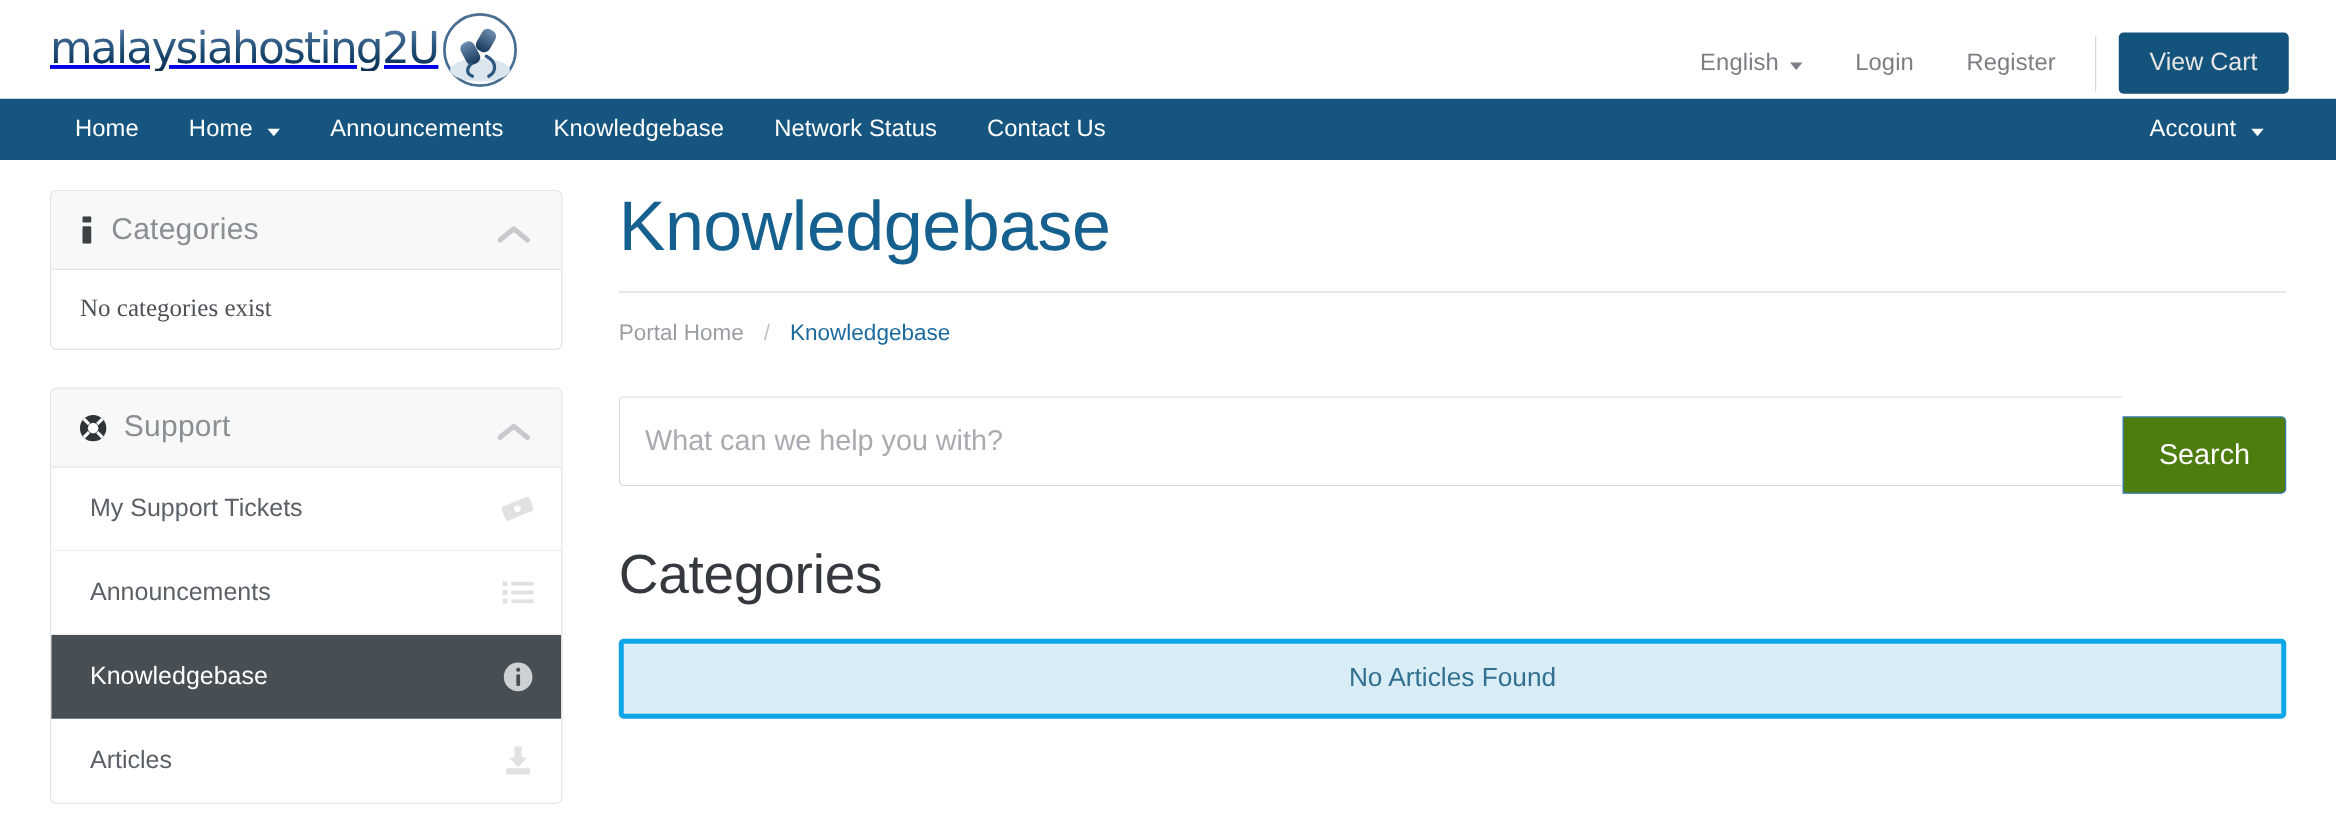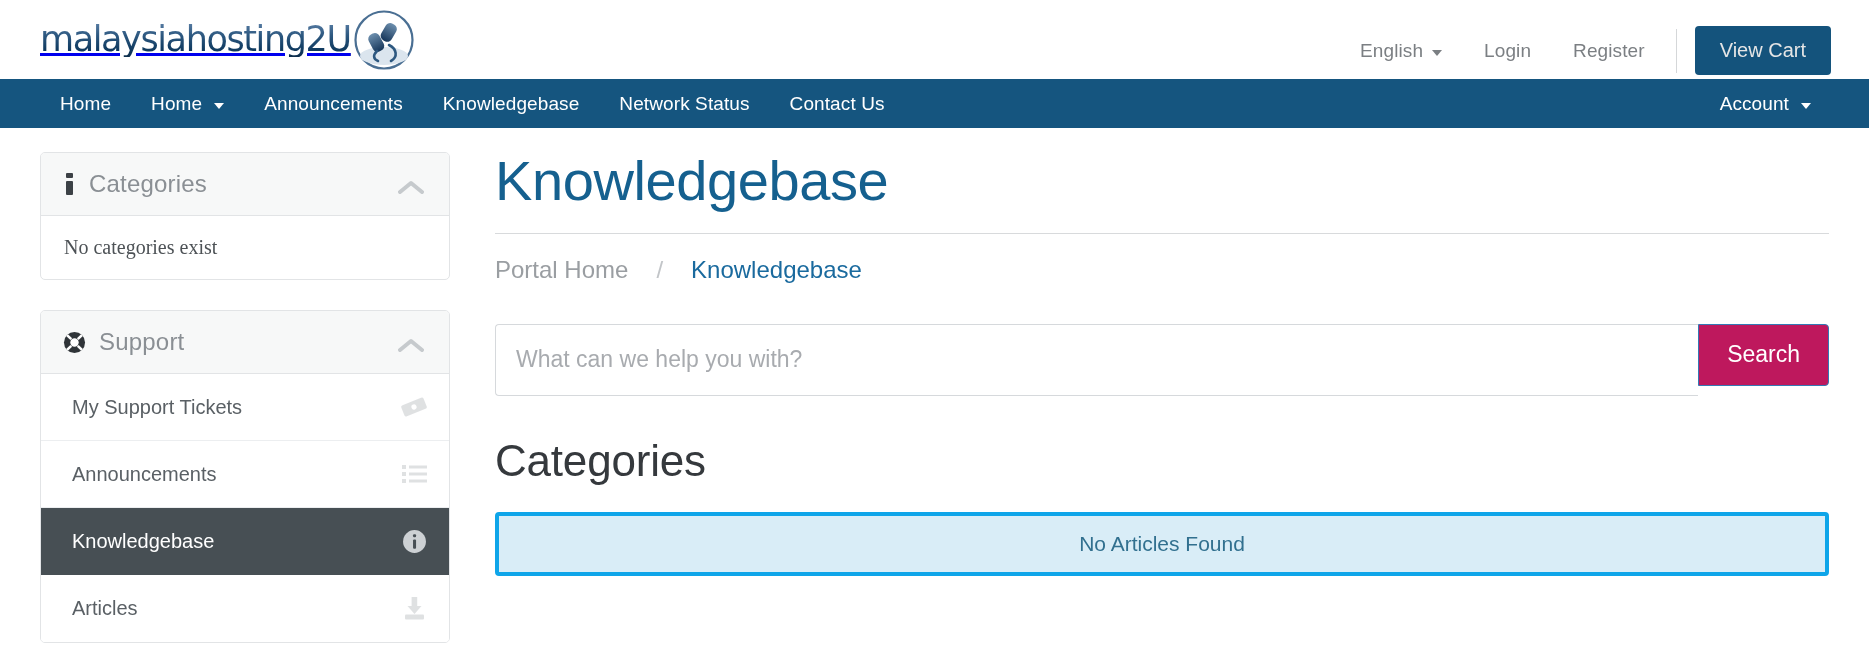--- a/index.html
+++ b/index.html
@@ -215,24 +215,24 @@
     line-height: 1.05;
     letter-spacing: -.4px;
     font-family: "Liberation Sans", sans-serif;
   }
   .title-rule {
     border: 0;
     border-top: 1px solid #d8dadc;
     margin: 0 0 22px 0;
   }
   .breadcrumb {
-    font-size: 24px;
+    font-size: 18px;
     display: flex;
     align-items: flex-start;
-    gap: 28px;
+    gap: 16px;
     margin-bottom: 40px;
   }
   .bc-link { color: #9a9ea2; text-decoration: none; }
   .bc-sep { color: #c2c5c8; }
   .bc-cur { color: #1a6a9e; }
 
   .searchrow {
     display: flex;
     margin-bottom: 40px;
   }
@@ -466,21 +466,21 @@
     <hr class="title-rule">
 
     <div class="breadcrumb">
       <a class="bc-link" href="#">Portal Home</a>
       <span class="bc-sep">/</span>
       <span class="bc-cur">Knowledgebase</span>
     </div>
 
     <form class="searchrow">
       <input class="search-input" type="text" placeholder="What can we help you with?" style="">
-      <button class="btn-search" type="submit" style="background: #be185d; border-color: rgb(52, 121, 181);">Search</button>
+      <button class="btn-search" type="submit" style="background: #4d7c0f; border-color: rgb(52, 121, 181); margin-top: 16px;">Search</button>
     </form>
 
     <h2 class="section-head">Categories</h2>
 
     <div class="alert-info" style="background: rgb(217, 237, 247); color: rgb(49, 112, 143);">No Articles Found</div>
 
   </main>
 </div>
 
 </body></html>

